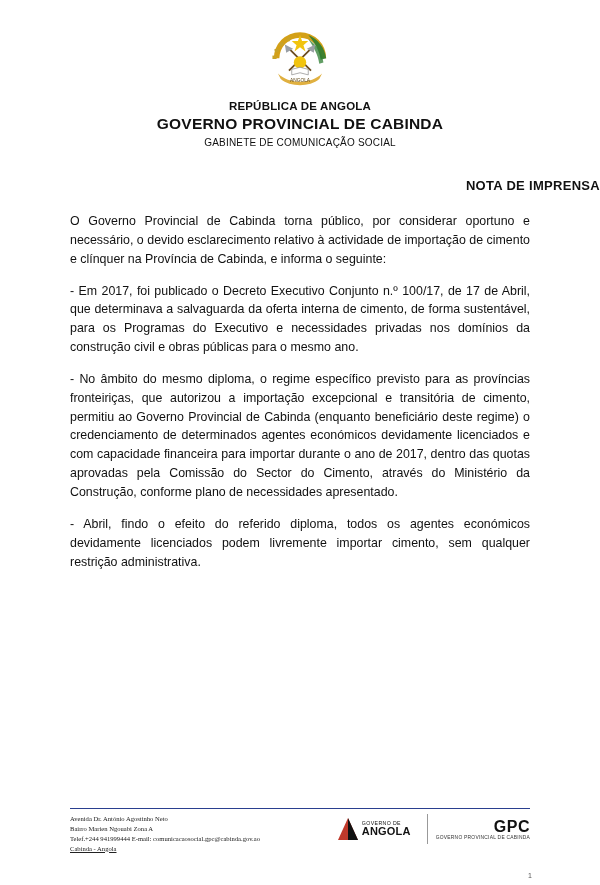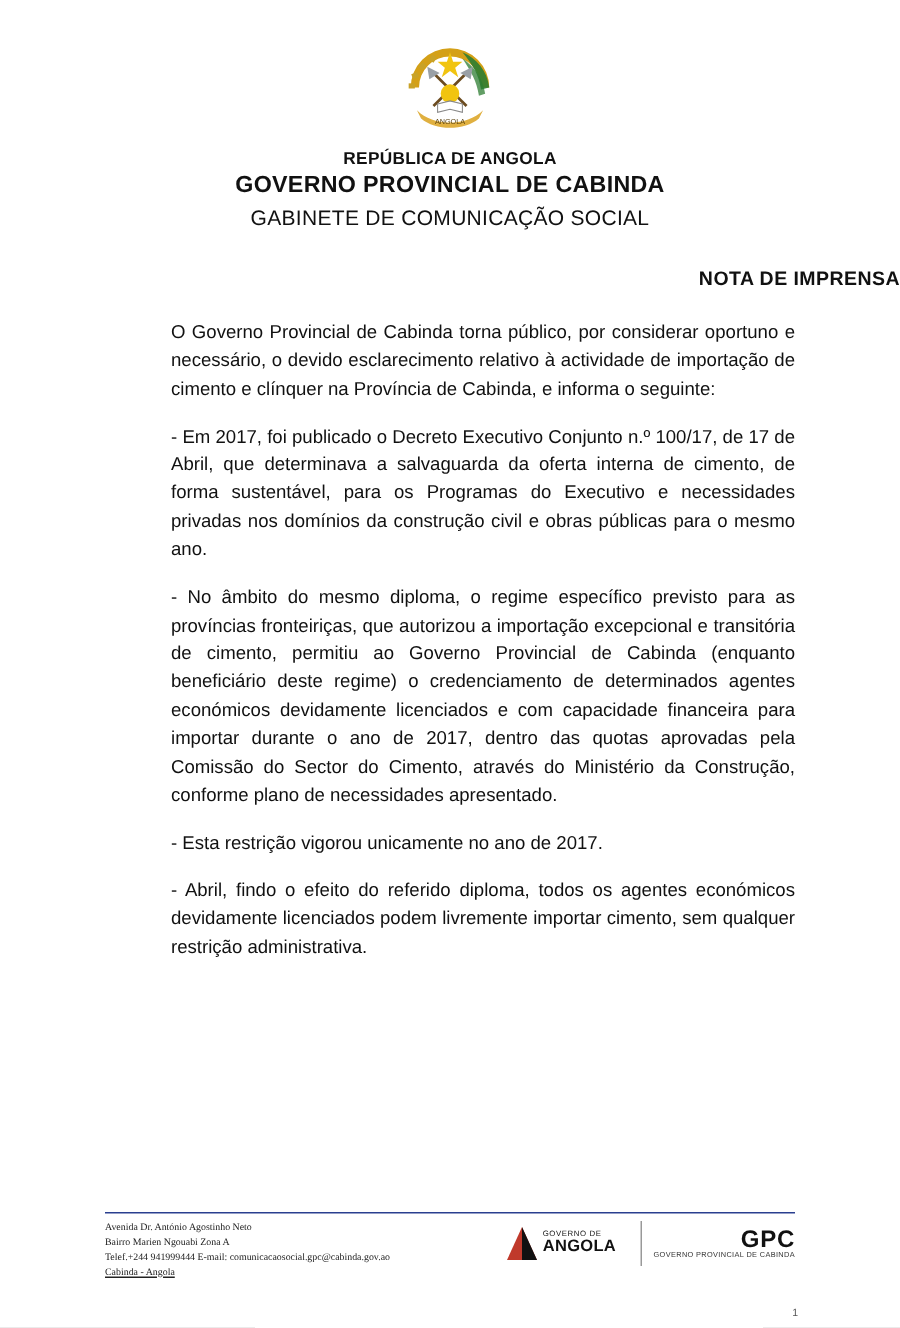--- a/index.html
+++ b/index.html
@@ -56,21 +56,21 @@
     margin-bottom: 3px;
   }
   .hdr-line2 {
     font-size: 15.5px;
     font-weight: bold;
     letter-spacing: 0.2px;
     color: #111;
     margin-bottom: 4px;
   }
   .hdr-line3 {
-    font-size: 14px;
+    font-size: 10px;
     color: #111;
     letter-spacing: 0.2px;
   }
   
   .doc-title {
     position: absolute;
     left: 0;
     right: 0;
     top: 178px;
     text-align: right;
@@ -82,21 +82,20 @@
   
   .body-text {
     position: absolute;
     left: 70px;
     right: 70px;
     top: 212px;
     font-size: 12.4px;
     line-height: 1.52;
     color: #111;
     text-align: justify;
-    margin-left: 44px;
   }
   .body-text p {
     margin: 0 0 13px 0;
   }
   .body-text p.closing {
     margin-top: 20px;
   }
   .bold {
     font-weight: bold;
   }
@@ -258,21 +257,20 @@
       <div class="hdr-line2">GOVERNO PROVINCIAL DE CABINDA</div>
       <div class="hdr-line3">GABINETE DE COMUNICAÇÃO SOCIAL</div>
     </div>
 
     <div class="doc-title">NOTA DE IMPRENSA</div>
 
     <div class="body-text">
       <p>O Governo Provincial de Cabinda torna público, por considerar oportuno e necessário, o devido esclarecimento relativo à actividade de importação de cimento e clínquer na Província de Cabinda, e informa o seguinte:</p>
       <p>- Em 2017, foi publicado o Decreto Executivo Conjunto n.º 100/17, de 17 de Abril, que determinava a salvaguarda da oferta interna de cimento, de forma sustentável, para os Programas do Executivo e necessidades privadas nos domínios da construção civil e obras públicas para o mesmo ano.</p>
       <p>- No âmbito do mesmo diploma, o regime específico previsto para as províncias fronteiriças, que autorizou a importação excepcional e transitória de cimento, permitiu ao Governo Provincial de Cabinda (enquanto beneficiário deste regime) o credenciamento de determinados agentes económicos devidamente licenciados e com capacidade financeira para importar durante o ano de 2017, dentro das quotas aprovadas pela Comissão do Sector do Cimento, através do Ministério da Construção, conforme plano de necessidades apresentado.</p>
-      <p>- Esta restrição vigorou unicamente no ano de 2017.</p>
       <p>- Abril, findo o efeito do referido diploma, todos os agentes económicos devidamente licenciados podem livremente importar cimento, sem qualquer restrição administrativa.</p>
     </div>
 
     <div class="footer-rule"></div>
     <div class="footer">
       <div class="footer-left">
         <div>Avenida Dr. António Agostinho Neto</div>
         <div>Bairro Marien Ngouabi Zona A</div>
         <div>Telef.+244 941999444 E-mail: comunicacaosocial.gpc@cabinda.gov.ao</div>
         <div class="underline">Cabinda - Angola</div>

